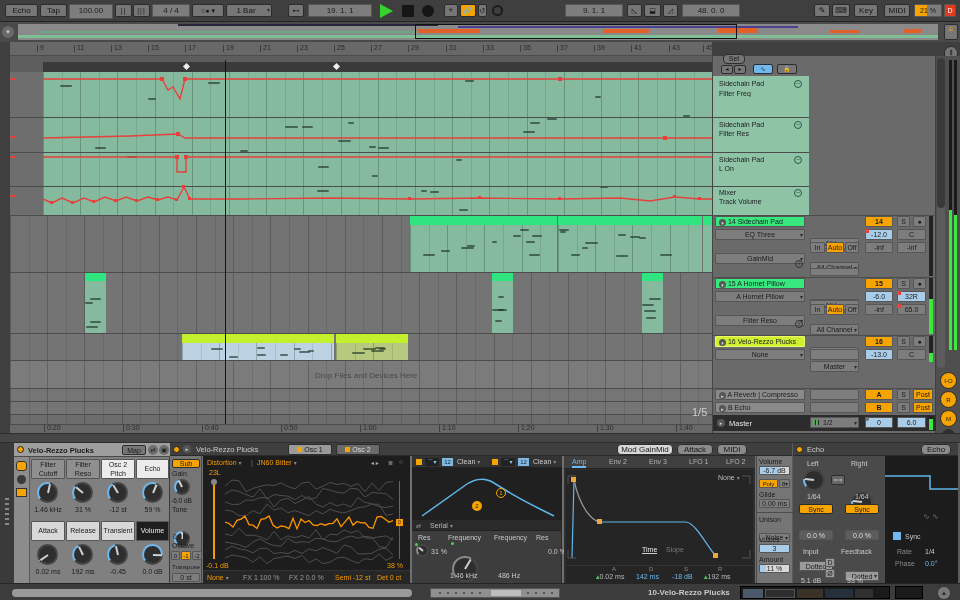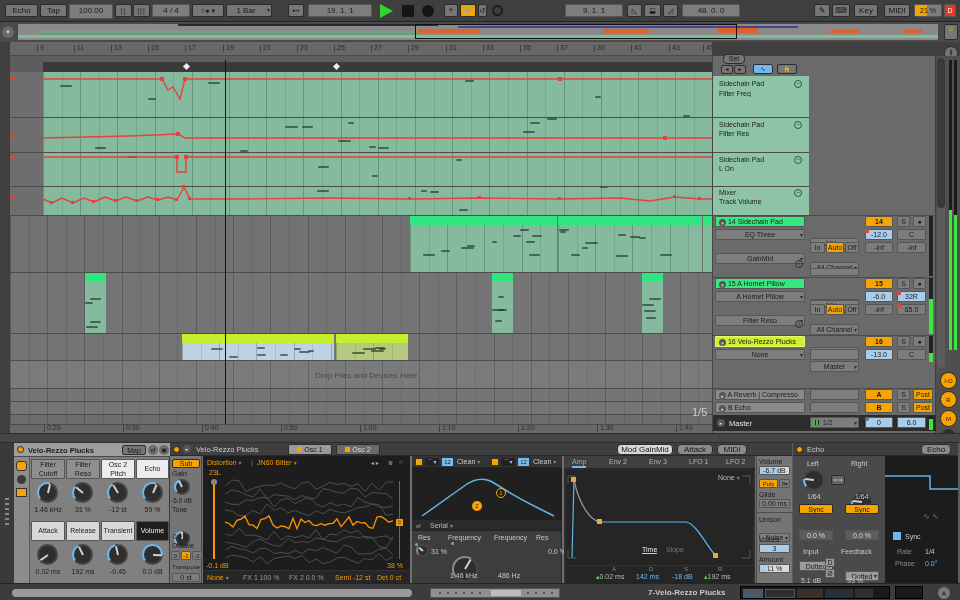--- a/index.html
+++ b/index.html
@@ -709,21 +709,21 @@
   </div>
 </div>
 
 <div class="a" style="left:0;top:583px;width:960px;height:17px;background:#3c3c3c;border-top:1px solid #252525">
   <div class="a" style="left:12px;top:5px;width:400px;height:8px;background:#9a9a9a;border-radius:4px"></div>
   <div class="a" style="left:430px;top:4px;width:130px;height:10px;background:#8f8f8f;border:1px solid #555">
     <div class="a" style="left:60px;top:1px;width:30px;height:6px;background:#bdbdbd"></div>
     <div class="a" style="left:8px;top:3px;width:44px;height:2px;background:repeating-linear-gradient(90deg,#555 0 2px,transparent 2px 8px)"></div>
     <div class="a" style="left:96px;top:3px;width:30px;height:2px;background:repeating-linear-gradient(90deg,#555 0 2px,transparent 2px 8px)"></div>
   </div>
-  <div class="a" style="left:648px;top:4px;font-size:8px;font-weight:bold;color:#c9c9c9">7-Velo-Rezzo Plucks</div>
+  <div class="a" style="left:648px;top:4px;font-size:8px;font-weight:bold;color:#c9c9c9">10-Velo-Rezzo Plucks</div>
   <div class="a" style="left:740px;top:2px;width:150px;height:13px;background:#1a1a1a;border:1px solid #000">
     <div class="a" style="left:2px;top:2px;width:20px;height:9px;background:#4a5a6a"></div>
     <div class="a" style="left:24px;top:2px;width:30px;height:9px;background:#2e2e2e;border:1px solid #555"></div>
     <div class="a" style="left:56px;top:2px;width:26px;height:9px;background:#3a3226"></div>
     <div class="a" style="left:84px;top:2px;width:28px;height:9px;background:#26303a"></div>
     <div class="a" style="left:114px;top:2px;width:18px;height:9px;background:#303030"></div>
   </div>
   <div class="a" style="left:895px;top:2px;width:28px;height:13px;background:#1a1a1a;border:1px solid #000"></div>
   <div class="a" style="left:938px;top:3px;width:12px;height:12px;border-radius:50%;background:#7a7a7a;color:#333;font-size:7px;text-align:center;line-height:12px">▲</div>
 </div>

